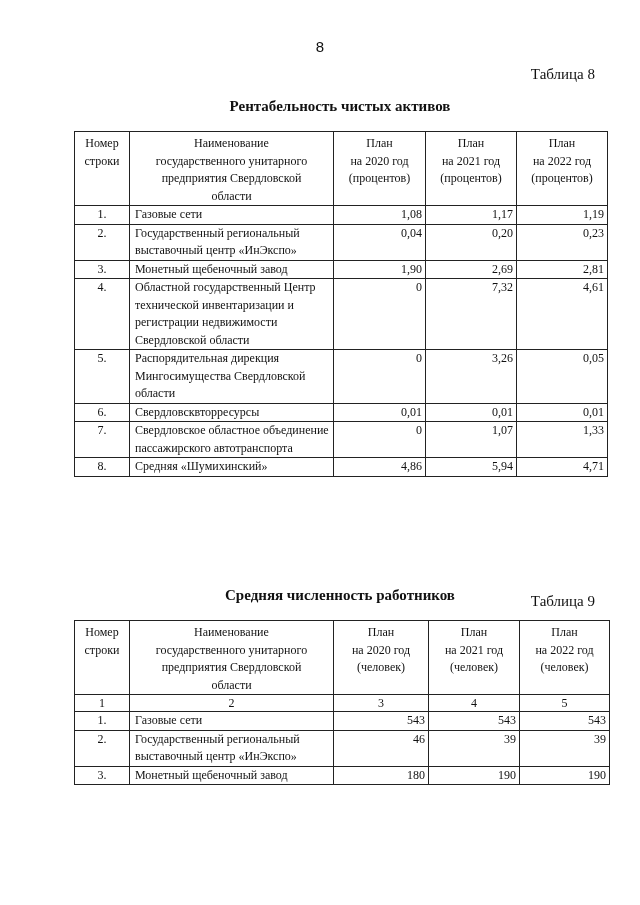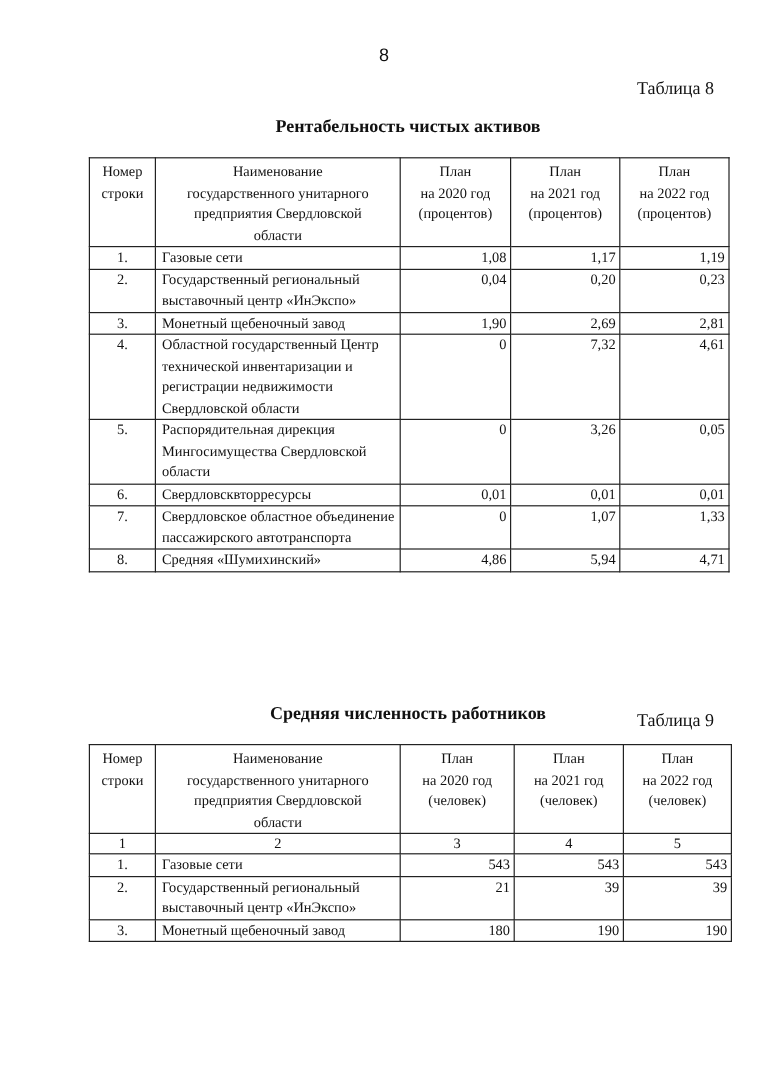--- a/index.html
+++ b/index.html
@@ -129,21 +129,21 @@
   <tr>
     <td class="num">1.</td>
     <td class="name">Газовые сети</td>
     <td class="val">543</td>
     <td class="val">543</td>
     <td class="val">543</td>
   </tr>
   <tr>
     <td class="num">2.</td>
     <td class="name">Государственный региональный выставочный центр «ИнЭкспо»</td>
-    <td class="val">21</td>
+    <td class="val">46</td>
     <td class="val">39</td>
     <td class="val">39</td>
   </tr>
   <tr>
     <td class="num">3.</td>
     <td class="name">Монетный щебеночный завод</td>
     <td class="val">180</td>
     <td class="val">190</td>
     <td class="val">190</td>
   </tr>

